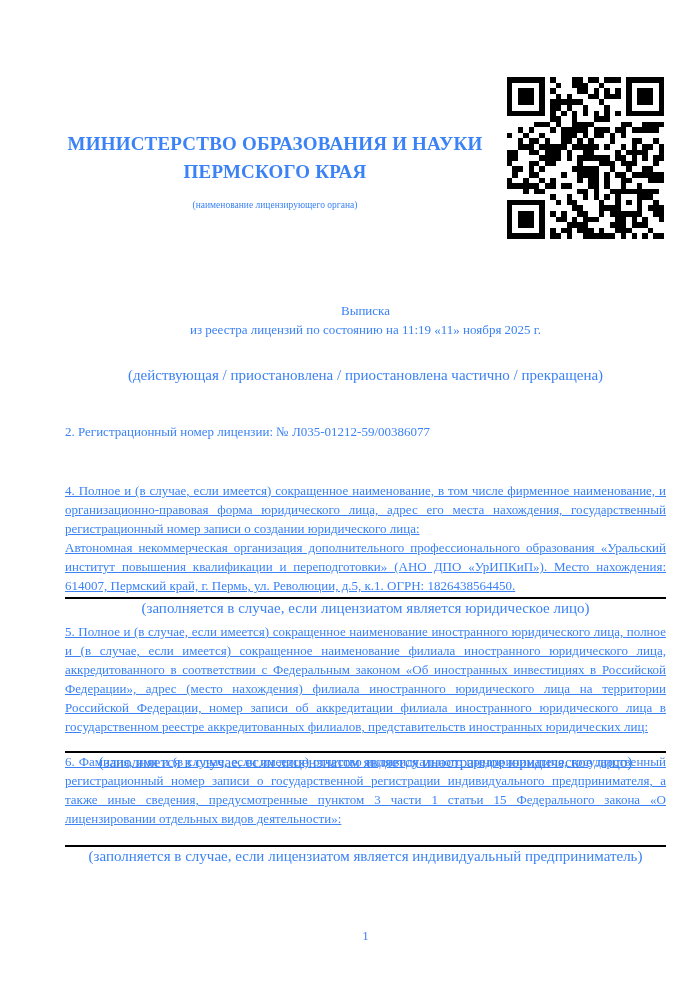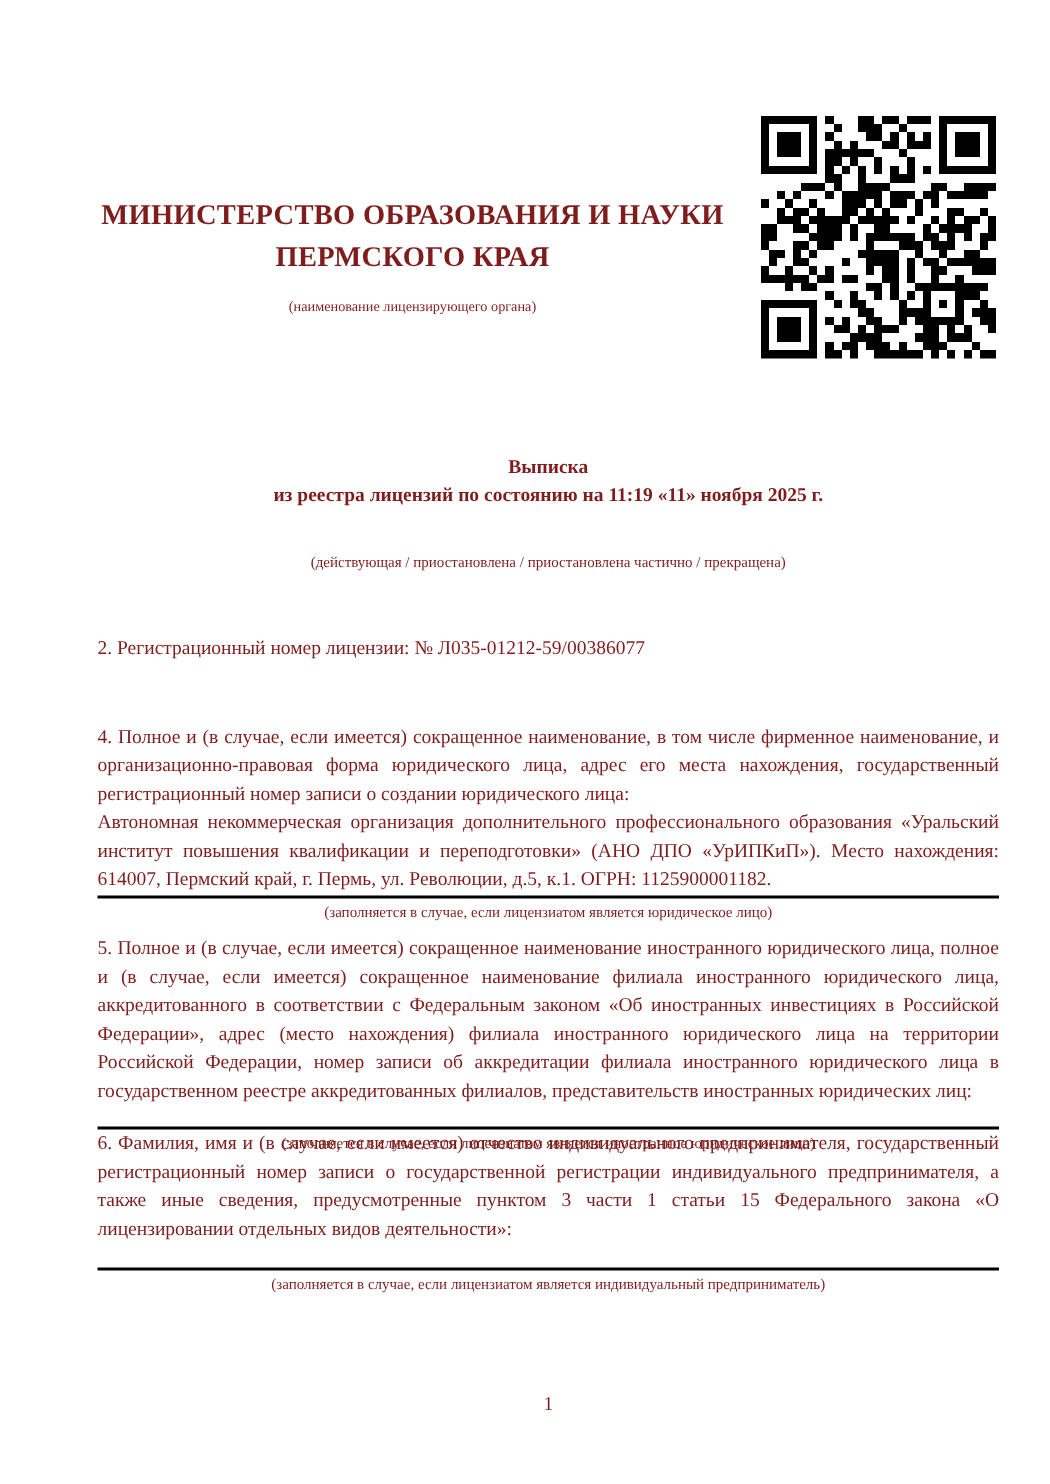--- a/index.html
+++ b/index.html
@@ -2,21 +2,21 @@
 <html lang="ru"><head>
 <meta charset="utf-8">
 <style>
   html, body { margin: 0; padding: 0; background: #ffffff; }
   .page {
     position: relative;
     width: 700px;
     height: 989px;
     margin: 0 auto;
     background: #ffffff;
-    color: #7f1d1d;
+    color: #3b82f6;
     font-family: "Liberation Serif", "DejaVu Serif", serif;
     overflow: hidden;
   }
   .abs { position: absolute; }
 
   
   .header-block {
     left: 65px;
     top: 130px;
     width: 420px;
@@ -45,40 +45,39 @@
   .qr-box svg { display: block; width: 100%; height: 100%; }
 
   
   .doc-title {
     left: 65px;
     top: 301px;
     width: 601px;
     text-align: center;
     font-size: 13px;
     line-height: 19px;
-    font-weight: bold;
   }
 
   
   .item {
     left: 65px;
     width: 601px;
     font-size: 13px;
     line-height: 19px;
   }
-  .just { text-align: justify; }
+  .just { text-align: justify; text-decoration: underline; }
   .rule {
     border: 0;
     border-top: 2px solid #000;
     height: 0;
     margin: 0;
   }
   .caption {
     text-align: center;
-    font-size: 10px;
+    font-size: 15px;
     line-height: 13px;
     margin-top: 3px;
   }
   .page-number {
     left: 65px;
     top: 927px;
     width: 601px;
     text-align: center;
     font-size: 13px;
     line-height: 17px;
@@ -540,21 +539,21 @@
     <div class="caption" style="margin-top:1px">(действующая / приостановлена / приостановлена частично / прекращена)</div>
   </div>
 
   <div class="abs item" style="top:422px">
     <div>2. Регистрационный номер лицензии: № Л035-01212-59/00386077</div>
   </div>
 
 
   <div class="abs item" style="top:481px">
     <div class="just">4. Полное и (в случае, если имеется) сокращенное наименование, в том числе фирменное наименование, и организационно-правовая форма юридического лица, адрес его места нахождения, государственный регистрационный номер записи о создании юридического лица:</div>
-    <div class="just">Автономная некоммерческая организация дополнительного профессионального образования «Уральский институт повышения квалификации и переподготовки» (АНО ДПО «УрИПКиП»). Место нахождения: 614007, Пермский край, г. Пермь, ул. Революции, д.5, к.1. ОГРН: 1125900001182.</div>
+    <div class="just">Автономная некоммерческая организация дополнительного профессионального образования «Уральский институт повышения квалификации и переподготовки» (АНО ДПО «УрИПКиП»). Место нахождения: 614007, Пермский край, г. Пермь, ул. Революции, д.5, к.1. ОГРН: 1826438564450.</div>
     <hr class="rule" style="margin-top:2px">
     <div class="caption">(заполняется в случае, если лицензиатом является юридическое лицо)</div>
   </div>
 
   <div class="abs item" style="top:622px">
     <div class="just">5. Полное и (в случае, если имеется) сокращенное наименование иностранного юридического лица, полное и (в случае, если имеется) сокращенное наименование филиала иностранного юридического лица, аккредитованного в соответствии с Федеральным законом «Об иностранных инвестициях в Российской Федерации», адрес (место нахождения) филиала иностранного юридического лица на территории Российской Федерации, номер записи об аккредитации филиала иностранного юридического лица в государственном реестре аккредитованных филиалов, представительств иностранных юридических лиц:</div>
     <hr class="rule" style="margin-top:15px">
     <div class="caption">(заполняется в случае, если лицензиатом является иностранное юридическое лицо)</div>
   </div>
 

